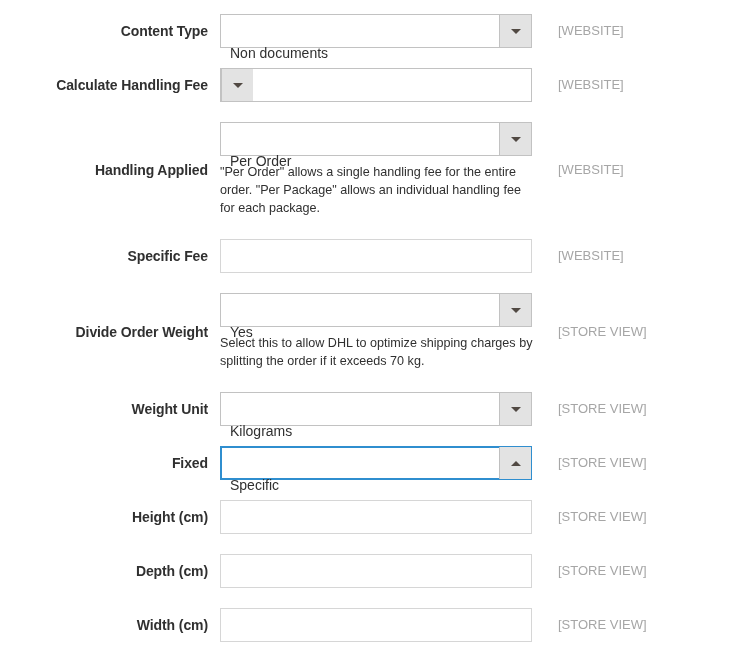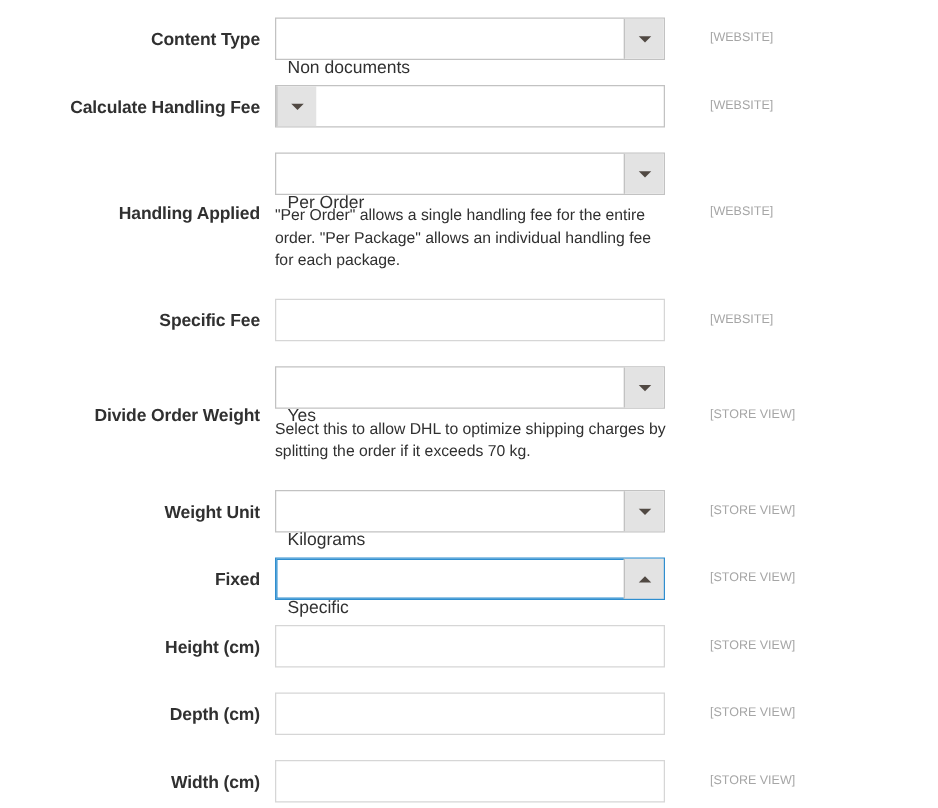--- a/index.html
+++ b/index.html
@@ -113,22 +113,22 @@
   .field-note {
     width: 318px;
     margin-top: 7px;
     font-size: 12.6px;
     line-height: 18px;
     color: #303030;
   }
 
   
   .scope {
-    padding-left: 36px;
-    font-size: 10px;
+    padding-left: 26px;
+    font-size: 13px;
     line-height: 34px;
     color: #a6a6a6;
     white-space: nowrap;
   }
 </style>
 </head>
 <body>
 
 <div class="form-area" id="form-area">
     <div class="field-row">

